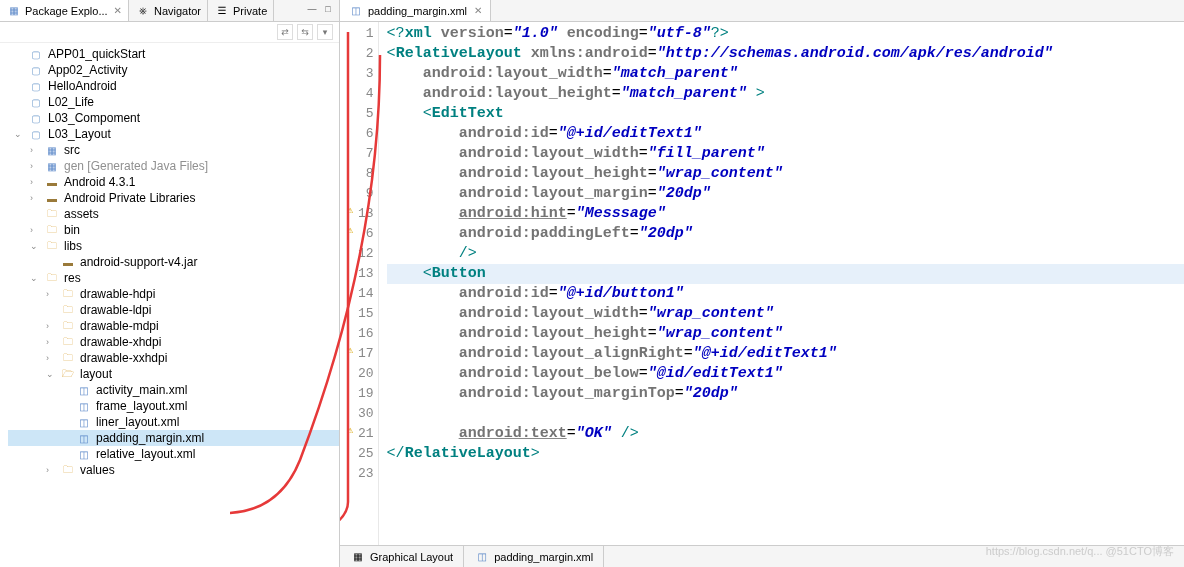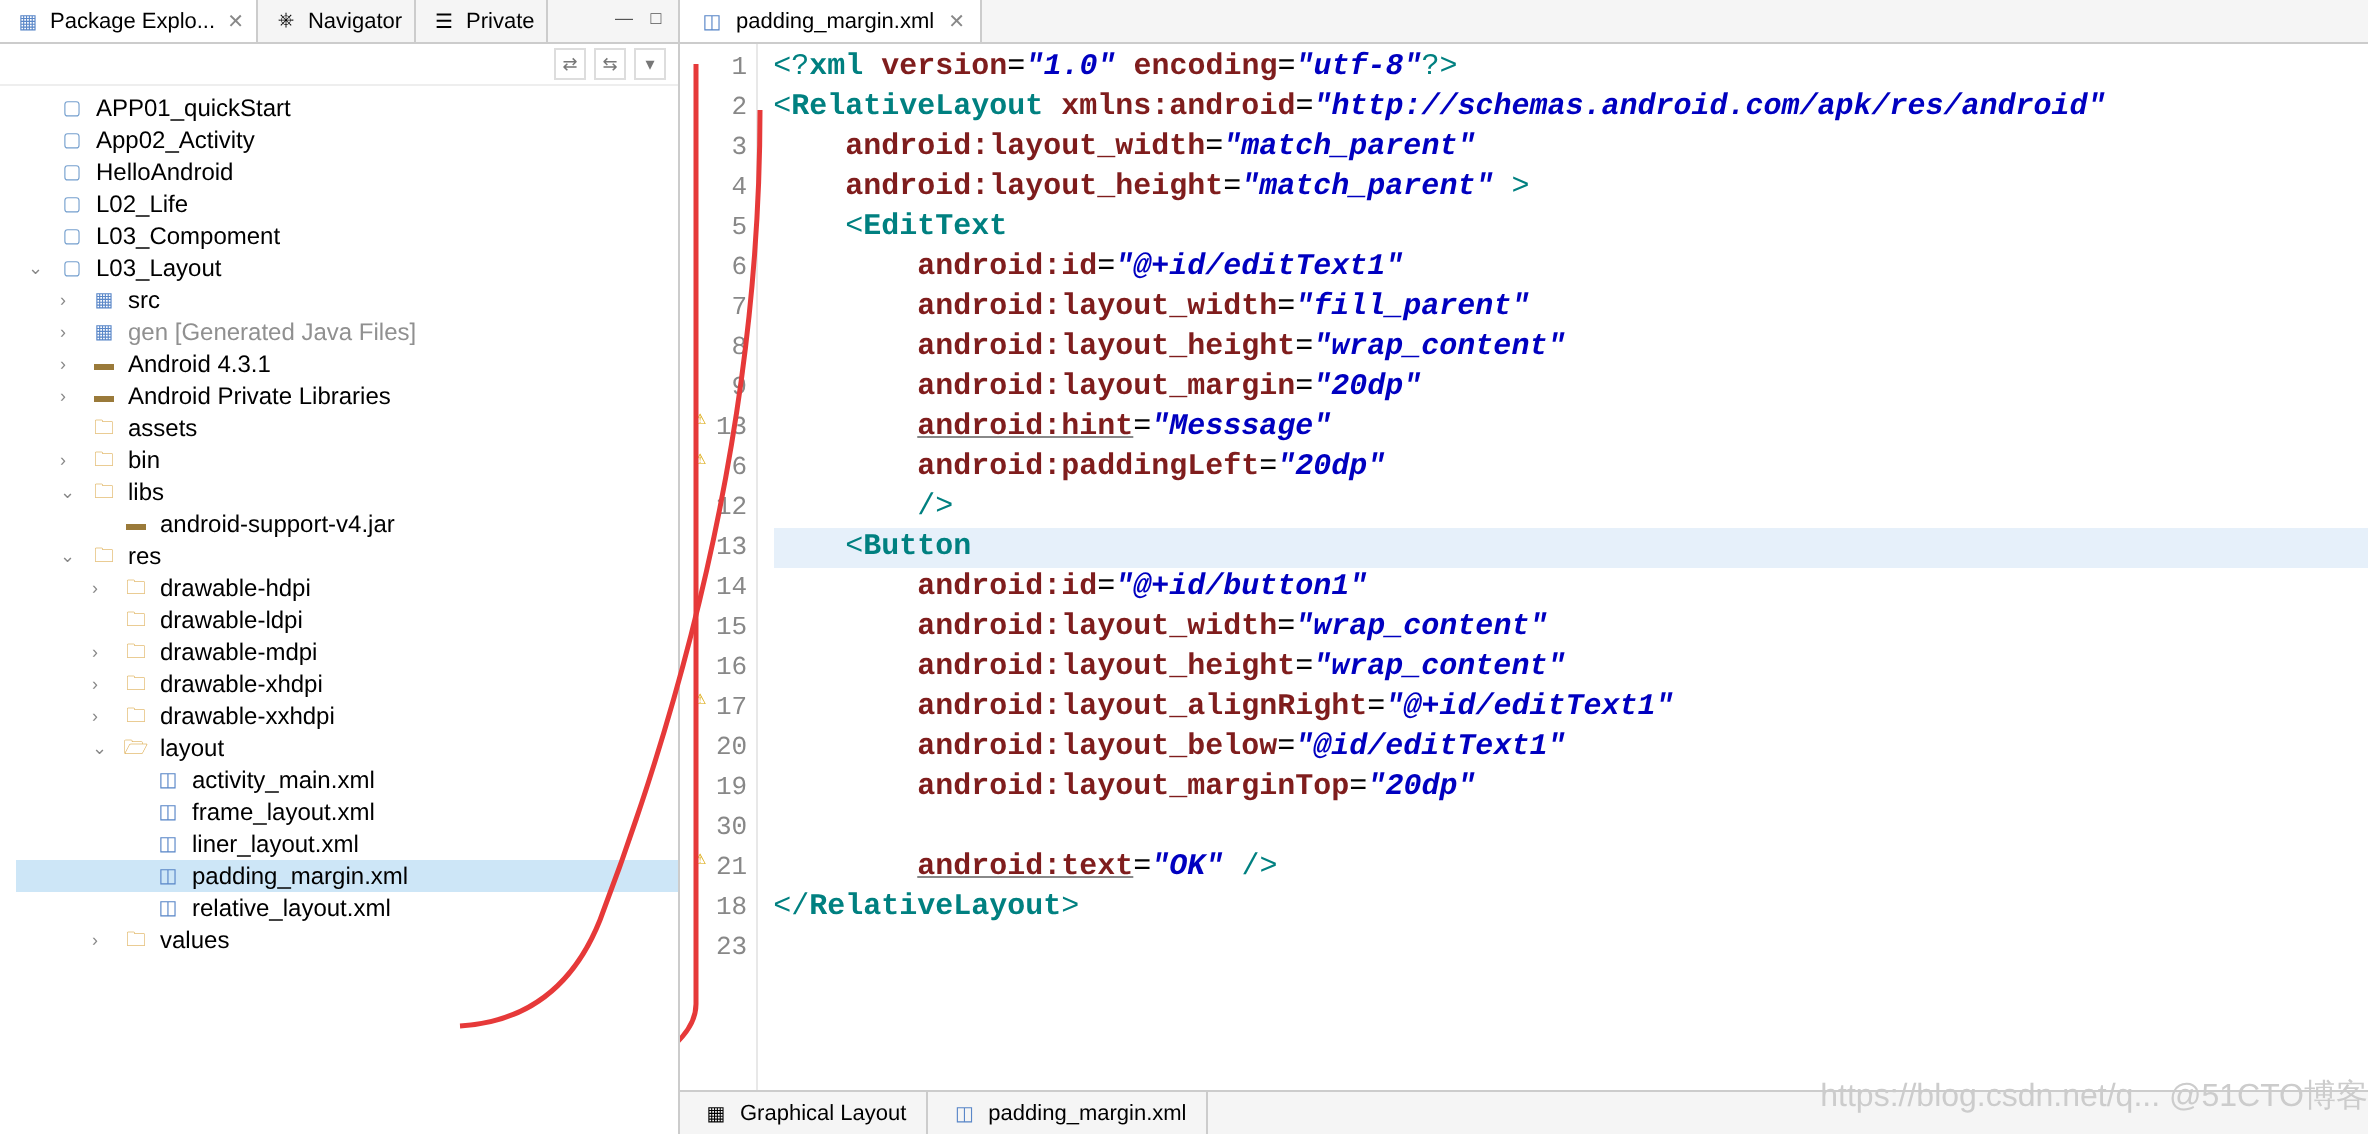--- a/index.html
+++ b/index.html
@@ -35,30 +35,30 @@
 .code-wrap { flex: 1; display: flex; overflow: auto; position: relative; }
 .gutter { background: #fff; border-right: 1px solid #e8e8e8; text-align: right; padding: 2px 4px 2px 2px; font-family: Consolas, "Courier New", monospace; font-size: 13px; color: #888; display: flex; }
 .marker-col { width: 16px; }
 .marker-col div { height: 20px; font-size: 10px; text-align: center; }
 .warn { color: #d9a400; }
 .ln-col div { height: 20px; line-height: 20px; }
 .code { flex: 1; font-family: Consolas, "Courier New", monospace; font-size: 15px; line-height: 20px; padding: 2px 0 2px 8px; white-space: pre; position: relative; }
 .code-line { height: 20px; }
 .code-line.highlight { background: #e6f0fa; }
 .c-tag { color: #008080; font-weight: bold; }
-.c-attr { color: #7f1d1d; font-weight: bold; }
+.c-attr { color: #737373; font-weight: bold; }
 .c-val { color: #0000c0; font-style: italic; font-weight: bold; }
 .c-brack { color: #008080; }
 .underline { text-decoration: underline; text-decoration-color: #888; }
 
 .bottom-tabs { display: flex; background: #f5f5f5; border-top: 1px solid #ccc; height: 22px; font-size: 11px; }
 .bottom-tab { padding: 3px 10px; border-right: 1px solid #ccc; display: flex; align-items: center; gap: 4px; }
 
 .red-curve { position: absolute; pointer-events: none; z-index: 50; }
-.watermark { position: absolute; bottom: 8px; right: 0; color: #ccc; font-size: 16px; }
+.watermark { position: absolute; bottom: 8px; right: 10px; color: #ccc; font-size: 11px; }
 </style>
 </head>
 <body>
 
 <div class="main">
   <div class="sidebar">
     <div class="side-tabs">
       <div class="side-tab active">
         <span class="icon package">▦</span>
         <span>Package Explo...</span>
@@ -298,21 +298,21 @@
             <div>12</div>
             <div>13</div>
             <div>14</div>
             <div>15</div>
             <div>16</div>
             <div>17</div>
             <div>20</div>
             <div>19</div>
             <div>30</div>
             <div>21</div>
-            <div>18</div>
+            <div>25</div>
             <div>23</div>
           </div>
       </div>
       <div class="code" id="code"><div class="code-line"><span class="c-brack">&lt;?</span><span class="c-tag">xml</span> <span class="c-attr">version</span>=<span class="c-val">"1.0"</span> <span class="c-attr">encoding</span>=<span class="c-val">"utf-8"</span><span class="c-brack">?&gt;</span></div><div class="code-line"><span class="c-brack">&lt;</span><span class="c-tag">RelativeLayout</span> <span class="c-attr">xmlns:android</span>=<span class="c-val">"http://schemas.android.com/apk/res/android"</span></div><div class="code-line">    <span class="c-attr">android:layout_width</span>=<span class="c-val">"match_parent"</span></div><div class="code-line">    <span class="c-attr">android:layout_height</span>=<span class="c-val">"match_parent"</span> <span class="c-brack">&gt;</span></div><div class="code-line">    <span class="c-brack">&lt;</span><span class="c-tag">EditText</span></div><div class="code-line">        <span class="c-attr">android:id</span>=<span class="c-val">"@+id/editText1"</span></div><div class="code-line">        <span class="c-attr">android:layout_width</span>=<span class="c-val">"fill_parent"</span></div><div class="code-line">        <span class="c-attr">android:layout_height</span>=<span class="c-val">"wrap_content"</span></div><div class="code-line">        <span class="c-attr">android:layout_margin</span>=<span class="c-val">"20dp"</span></div><div class="code-line">        <span class="c-attr underline">android:hint</span>=<span class="c-val">"Messsage"</span></div><div class="code-line">        <span class="c-attr">android:paddingLeft</span>=<span class="c-val">"20dp"</span></div><div class="code-line">        <span class="c-brack">/&gt;</span></div><div class="code-line highlight">    <span class="c-brack">&lt;</span><span class="c-tag">Button</span></div><div class="code-line">        <span class="c-attr">android:id</span>=<span class="c-val">"@+id/button1"</span></div><div class="code-line">        <span class="c-attr">android:layout_width</span>=<span class="c-val">"wrap_content"</span></div><div class="code-line">        <span class="c-attr">android:layout_height</span>=<span class="c-val">"wrap_content"</span></div><div class="code-line">        <span class="c-attr">android:layout_alignRight</span>=<span class="c-val">"@+id/editText1"</span></div><div class="code-line">        <span class="c-attr">android:layout_below</span>=<span class="c-val">"@id/editText1"</span></div><div class="code-line">        <span class="c-attr">android:layout_marginTop</span>=<span class="c-val">"20dp"</span></div><div class="code-line"></div><div class="code-line">        <span class="c-attr underline">android:text</span>=<span class="c-val">"OK"</span> <span class="c-brack">/&gt;</span></div><div class="code-line"><span class="c-brack">&lt;/</span><span class="c-tag">RelativeLayout</span><span class="c-brack">&gt;</span></div><div class="code-line"></div></div>
       <svg class="red-curve" width="840" height="540">
         <path d="M 8 10 L 8 480 Q 8 510 -80 535" stroke="#e63939" stroke-width="2.5" fill="none"></path>
       </svg>
     </div>
     <div class="bottom-tabs">
       <div class="bottom-tab">

